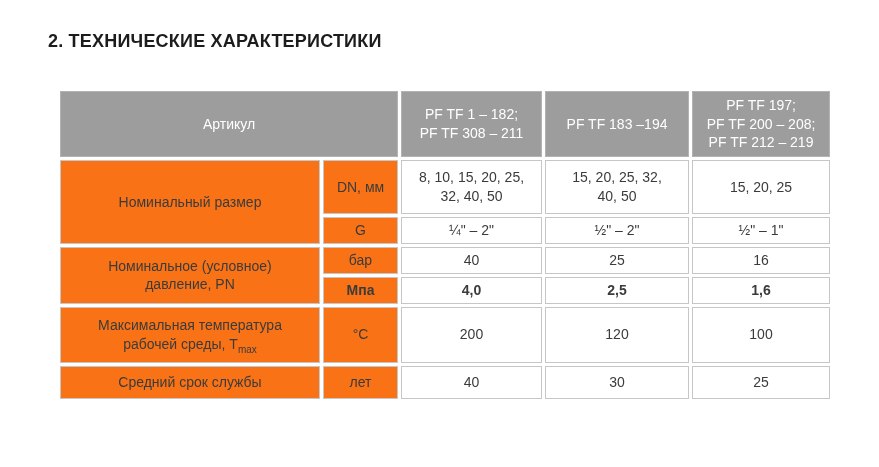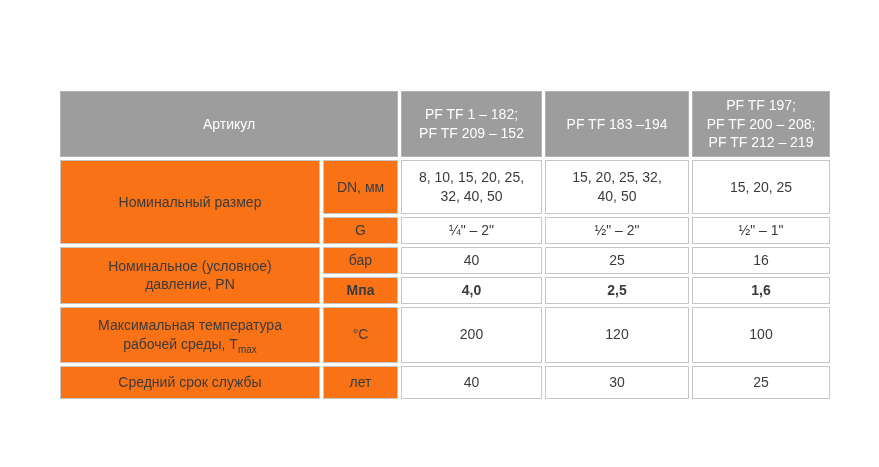--- a/index.html
+++ b/index.html
@@ -70,35 +70,36 @@
     vertical-align: baseline;
     position: relative;
     top: 4px;
   }
 </style>
 </head>
 <body>
 
 <div class="page">
 
+  <h2 class="doc-title">2. ТЕХНИЧЕСКИЕ ХАРАКТЕРИСТИКИ</h2>
 
   <table class="spec-table">
     <colgroup>
       <col style="width:260px">
       <col style="width:75px">
       <col style="width:141px">
       <col style="width:144px">
       <col style="width:138px">
     </colgroup>
 
     <tbody>
         <tr>
       <th colspan="2">Артикул</th>
       <th>PF TF 1 – 182;
-PF TF 209 – 152</th>
+PF TF 308 – 211</th>
       <th>PF TF 183 –194</th>
       <th>PF TF 197;
 PF TF 200 – 208;
 PF TF 212 – 219</th>
     </tr>
 
     <tr class="row-dn">
       <td class="label-cell" rowspan="2">Номинальный размер</td>
       <td class="unit-cell">DN, мм</td>
       <td class="value-cell">8, 10, 15, 20, 25,

